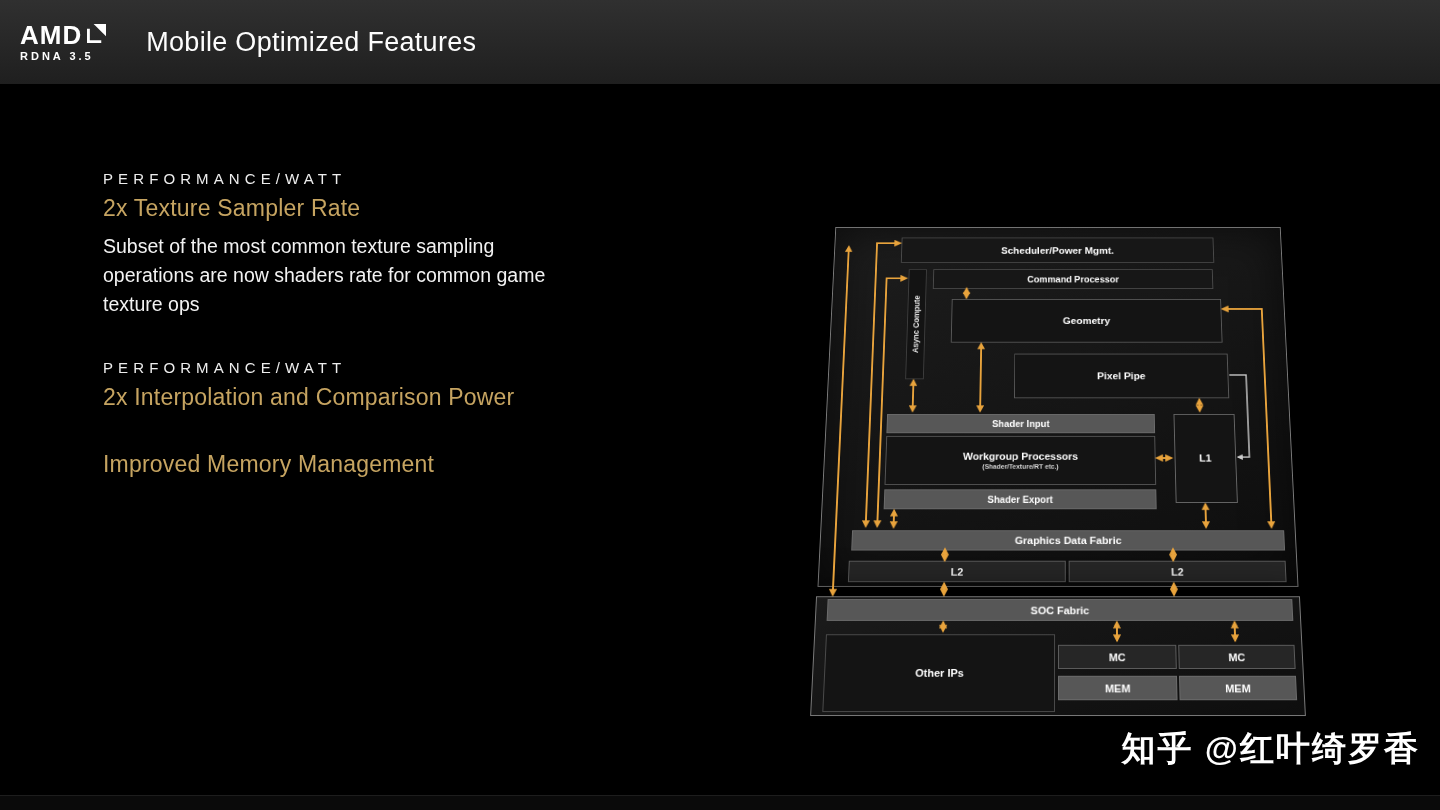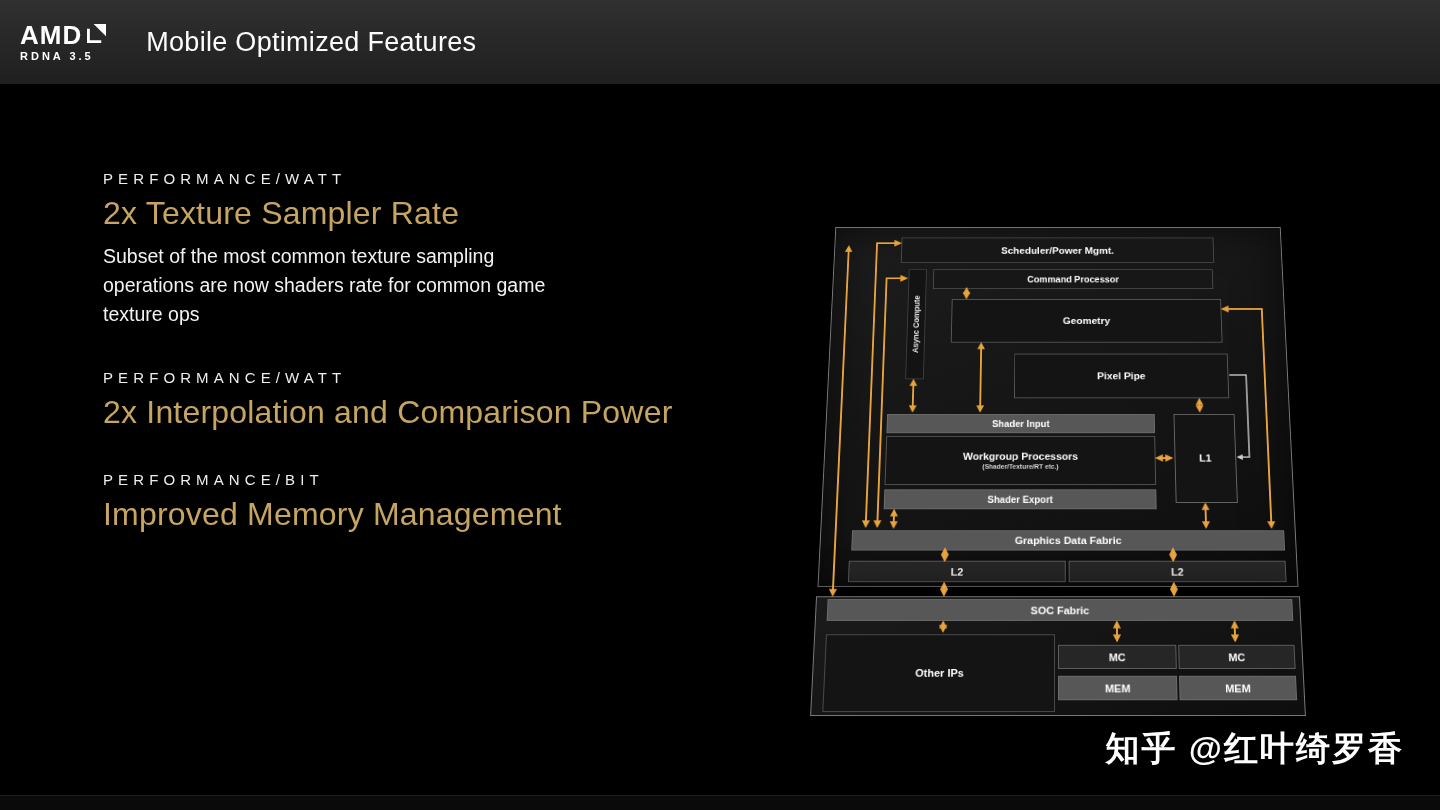--- a/index.html
+++ b/index.html
@@ -12,21 +12,21 @@
   .logo { margin-left:20px; display:flex; flex-direction:column; line-height:1; }
   .logo-top { display:flex; align-items:center; gap:5px; }
   .logo-amd { font-weight:bold; font-size:26px; letter-spacing:1px; color:#fff; }
   .logo-sub { font-weight:bold; font-size:11px; letter-spacing:3px; color:#fff; margin-top:3px; }
   .header-title { font-size:27px; color:#fdfdfd; margin-left:40px; font-weight:normal; letter-spacing:.3px; }
 
   
   .content { position:absolute; left:55px; top:170px; width:680px;margin-left:48px; }
   .feature { margin-bottom:40px; }
   .eyebrow { color:#ededed; font-size:15px; letter-spacing:.34em; font-weight:normal; }
-  .feature h2 { color:#C6A461; font-size:32px; font-weight:normal; letter-spacing:.2px; margin:8px 0 10px 0; }
+  .feature h2 { color:#C6A461; font-size:23px; font-weight:normal; letter-spacing:.2px; margin:8px 0 10px 0; }
   .feature p { color:#f2f2f2; font-size:19.5px; line-height:1.48; white-space:pre-line; }
 
   
   .diagram { position:absolute; left:808px; top:168px; width:500px; height:550px;
              transform:perspective(700px) rotateX(8deg); transform-origin:50% 100%; }
   .gpu-box { position:absolute; left:3px; top:0; width:494px; height:414px;
              border:1px solid #7a7a7a; background:linear-gradient(160deg,#1d1d1d,#0e0e0e);
              box-shadow:0 0 35px rgba(0,0,0,.85), inset 0 0 50px rgba(0,0,0,.6); }
   .soc-box { position:absolute; left:2px; top:424px; width:496px; height:124px;
              border:1px solid #7a7a7a; background:linear-gradient(160deg,#1b1b1b,#0e0e0e);
@@ -36,21 +36,21 @@
   .dark    { background:#171717; border:1px solid #4a4a4a; }
   .darker  { background:#141414; border:1px solid #3f3f3f; }
   .outline { background:#262626; border:1px solid #5c5c5c; }
   .gray    { background:#575757; border:1px solid #6b6b6b; }
   .async   { background:#131313; border:1px solid #3c3c3c; }
   .async span { transform:rotate(-90deg); white-space:nowrap; font-size:9px; font-weight:bold; color:#e9e9e9; }
   .wg-sub { font-weight:bold; font-size:7px; color:#d8d8d8; margin-top:2px; }
   .arrows { position:absolute; left:0; top:0; pointer-events:none; }
 
   
-  .watermark { position:absolute; top:726px; right:36px; font-size:34px; font-weight:bold;
+  .watermark { position:absolute; top:726px; right:20px; font-size:34px; font-weight:bold;
                color:#fff; letter-spacing:2px; font-family:sans-serif; }
   .bottom-bar { position:absolute; bottom:0; left:0; width:1440px; height:15px;
                 background:#0a0a0a; border-top:1px solid #1d1d1d; }
 </style>
 </head>
 <body>
 
 <div class="header">
   <div class="logo">
     <div class="logo-top">
@@ -73,21 +73,20 @@
     <h2>2x Texture Sampler Rate</h2>
     <p>Subset of the most common texture sampling
 operations are now shaders rate for common game
 texture ops</p>
   </div>
   <div class="feature">
     <div class="eyebrow">PERFORMANCE/WATT</div>
     <h2>2x Interpolation and Comparison Power</h2>
   </div>
   <div class="feature">
-    <div class="eyebrow">PERFORMANCE/BIT</div>
     <h2>Improved Memory Management</h2>
   </div>
 </div>
 
 <div class="diagram">
 
   <div class="gpu-box">
     <div class="blk dark" style="left:73px;  top:12px;  width:345px; height:31px;">Scheduler/Power Mgmt.</div>
     <div class="blk dark" style="left:109px; top:51px;  width:307px; height:24px; font-size:10px;">Command Processor</div>
     <div class="blk async" style="left:82px;  top:51px;  width:20px;  height:131px;">

